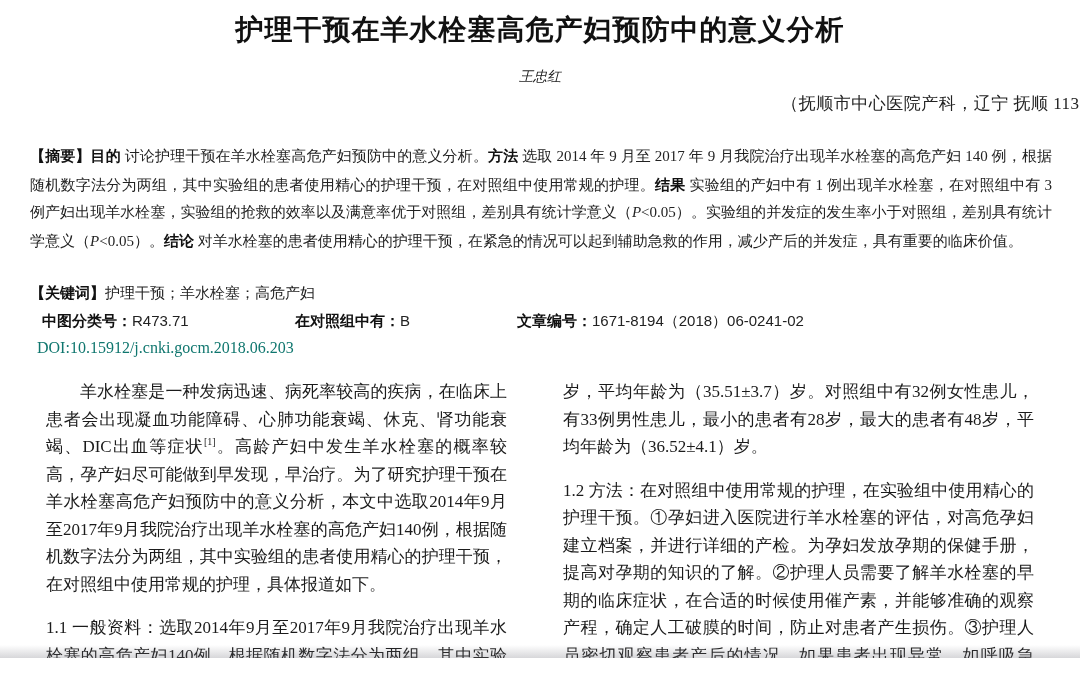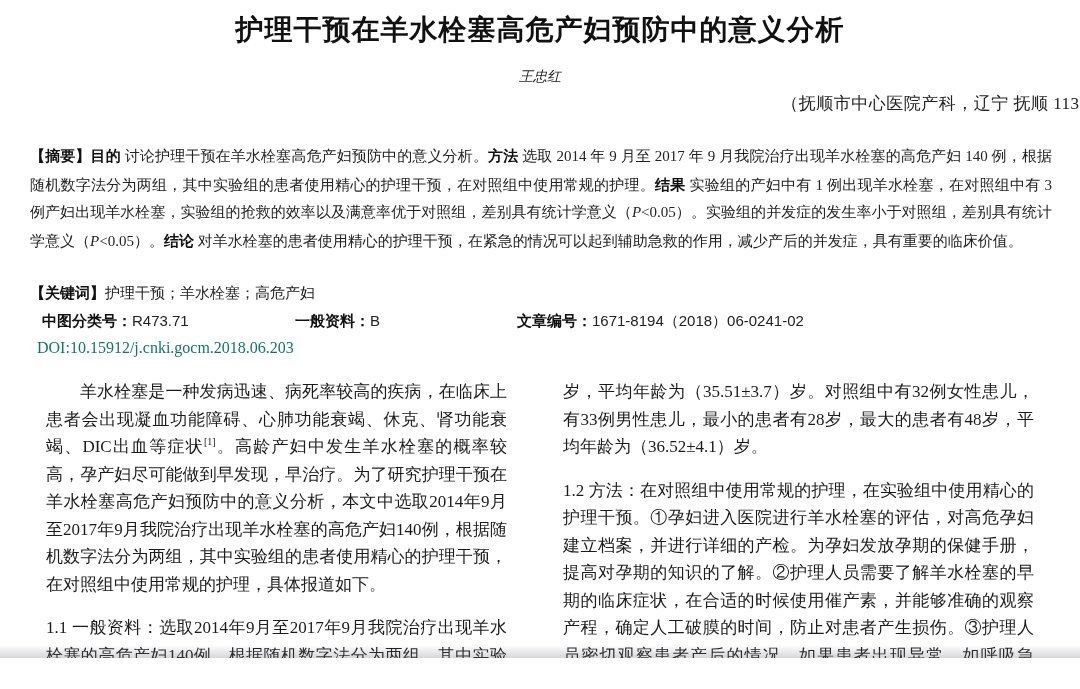--- a/index.html
+++ b/index.html
@@ -81,21 +81,21 @@
 
   <div class="abstract"><span class="b">【摘要】</span><span class="b">目的</span><span> 讨论护理干预在羊水栓塞高危产妇预防中的意义分析。</span><span class="b">方法</span><span> 选取 2014 年 9 月至 2017 年 9 月我院治疗出现羊水栓塞的高危产妇 140 例，根据随机数字法分为两组，其中实验组的患者使用精心的护理干预，在对照组中使用常规的护理。</span><span class="b">结果</span><span> 实验组的产妇中有 1 例出现羊水栓塞，在对照组中有 3 例产妇出现羊水栓塞，实验组的抢救的效率以及满意率优于对照组，差别具有统计学意义（</span><span class="i">P</span><span>&lt;0.05）。实验组的并发症的发生率小于对照组，差别具有统计学意义（</span><span class="i">P</span><span>&lt;0.05）。</span><span class="b">结论</span><span> 对羊水栓塞的患者使用精心的护理干预，在紧急的情况可以起到辅助急救的作用，减少产后的并发症，具有重要的临床价值。</span></div>
 
   <div class="keywords"><span class="b">【关键词】</span><span>护理干预；羊水栓塞；高危产妇</span></div>
 
   <div class="meta-row">
     <span class="meta-item" id="meta-clc">
       <span class="meta-label">中图分类号：</span><span class="meta-val">R473.71</span>
     </span>
     <span class="meta-item" id="meta-code">
-      <span class="meta-label">一般资料：</span><span class="meta-val">B</span>
+      <span class="meta-label">在对照组中有：</span><span class="meta-val">B</span>
     </span>
     <span class="meta-item" id="meta-article">
       <span class="meta-label">文章编号：</span><span class="meta-val">1671-8194（2018）06-0241-02</span>
     </span>
   </div>
 
   <div class="doi">DOI:10.15912/j.cnki.gocm.2018.06.203</div>
 
   <div class="col col-left">
       <div class="bpara indent"><span>羊水栓塞是一种发病迅速、病死率较高的疾病，在临床上患者会出现凝血功能障碍、心肺功能衰竭、休克、肾功能衰竭、DIC出血等症状</span><sup>[1]</sup><span>。高龄产妇中发生羊水栓塞的概率较高，孕产妇尽可能做到早发现，早治疗。为了研究护理干预在羊水栓塞高危产妇预防中的意义分析，本文中选取2014年9月至2017年9月我院治疗出现羊水栓塞的高危产妇140例，根据随机数字法分为两组，其中实验组的患者使用精心的护理干预，在对照组中使用常规的护理，具体报道如下。</span></div>

